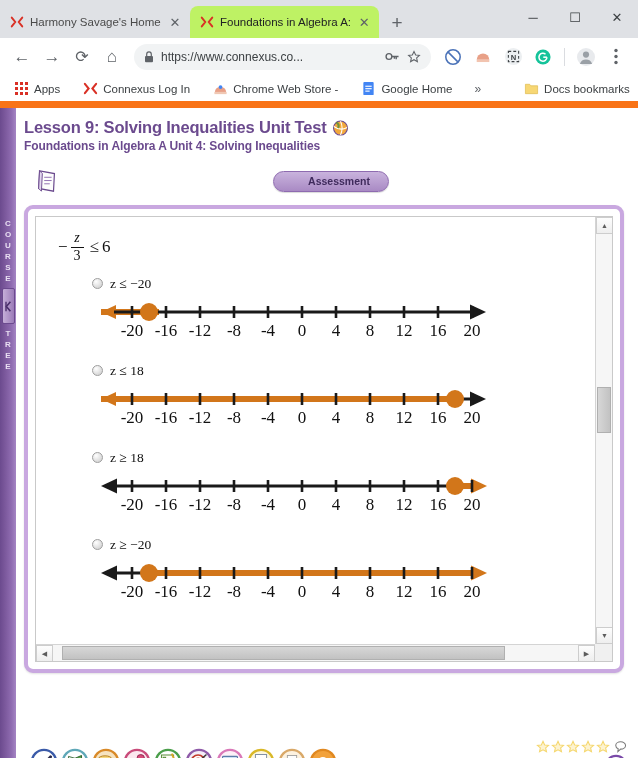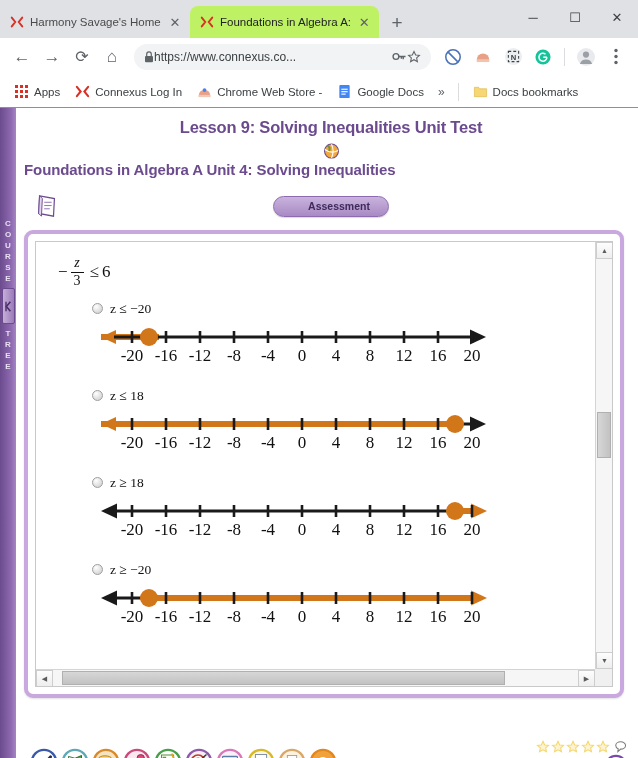--- a/index.html
+++ b/index.html
@@ -48,32 +48,32 @@
   .toolbar {
     height:38px; background:#ffffff; display:flex; align-items:center;
     padding:0 8px; gap:2px; border-bottom:1px solid #ffffff;
   }
   .tbtn {
     width:28px; height:28px; display:flex; align-items:center;
     justify-content:center; color:#5f6368; flex:0 0 auto;
   }
   .omnibox {
     flex:1 1 auto; height:26px; background:#f1f3f4; border-radius:13px;
-    display:flex; align-items:center; padding:0 10px; 
+    display:flex; align-items:center; padding:0 10px; gap:7px;
     margin:0 6px; min-width:0;
   }
   .omni-url {
     flex:1 1 auto; font-size:12px; color:#3c4043; white-space:nowrap;
     overflow:hidden;
   }
   .ext-sep { width:1px; height:18px; background:#dadce0; margin:0 5px; }
 
   .bookmarks {
     height:32px; background:#ffffff; display:flex; align-items:center;
-    padding:0 8px; gap:3px; border-bottom:1px solid #f97316;
+    padding:0 8px; gap:11px; border-bottom:7px solid #f97316;
   }
   .bm {
     display:flex; align-items:center; gap:5px; padding:2px 6px;
     font-size:11.5px; color:#3c4043; white-space:nowrap;
   }
   .bm-ico { width:15px; height:15px; flex:0 0 15px; display:block; }
   .bm-chev { padding:2px 5px; font-size:12px; color:#5f6368; }
 
   
   .page {
@@ -97,25 +97,25 @@
     color:#4a2f6b; font-size:9px;
   }
 
   .content {
     position:absolute; left:16px; top:0; right:0; bottom:0;
     background:#ffffff; padding:10px 0 0 8px;
   }
 
   .lesson-title {
     font-size:16.5px; font-weight:bold; color:#6b4a8e;
-    letter-spacing:-0.2px; display:flex; align-items:center; gap:5px;flex-direction:column;
+    letter-spacing:-0.2px; display:flex; align-items:center; gap:5px;
   }
   .globe-ico { width:17px; height:17px; display:block; }
   .lesson-sub {
-    font-size:15px; font-weight:bold; color:#6b4a8e; margin-top:2px;
+    font-size:12px; font-weight:bold; color:#6b4a8e; margin-top:2px;
     letter-spacing:-0.1px;
   }
 
   .assessment-row {
     margin-top:13px; display:flex; align-items:center; position:relative;
     height:30px;
     justify-content:center;
   }
   .assess-pill {
     height:21px; background:linear-gradient(to bottom,#c9b3dd,#a98ac4);
@@ -351,21 +351,21 @@
 
   <div class="bm">
     <svg class="bm-ico" viewBox="0 0 16 16">
       <rect x="2.5" y="1" width="11" height="14" rx="1" fill="#4285f4"></rect>
       <g fill="#fff">
           <rect x="4.6" y="5" width="6.8" height="1.2"></rect>
           <rect x="4.6" y="7.6" width="6.8" height="1.2"></rect>
           <rect x="4.6" y="10.2" width="4.6" height="1.2"></rect>
         </g>
     </svg>
-    <span>Google Docs</span>
+    <span>Google Home</span>
   </div>
 
   <div class="bm-chev">»</div>
   <div class="ext-sep"></div>
 
   <div class="bm">
     <svg class="bm-ico" viewBox="0 0 16 16">
       <path d="M1.5 3.5 h4.5 l1.3 1.6 h7.2 v8.4 h-13z" fill="#f7d774" stroke="#e0bd55" stroke-width=".8"></path>
     </svg>
     <span>Docs bookmarks</span>

